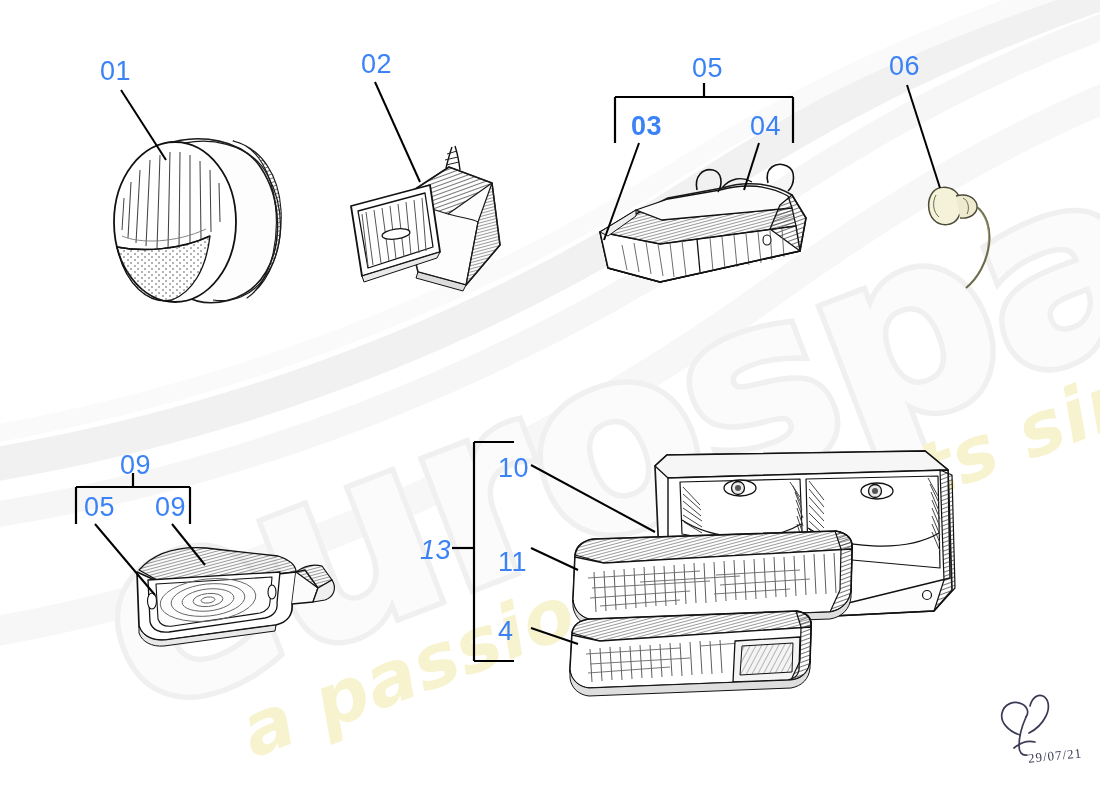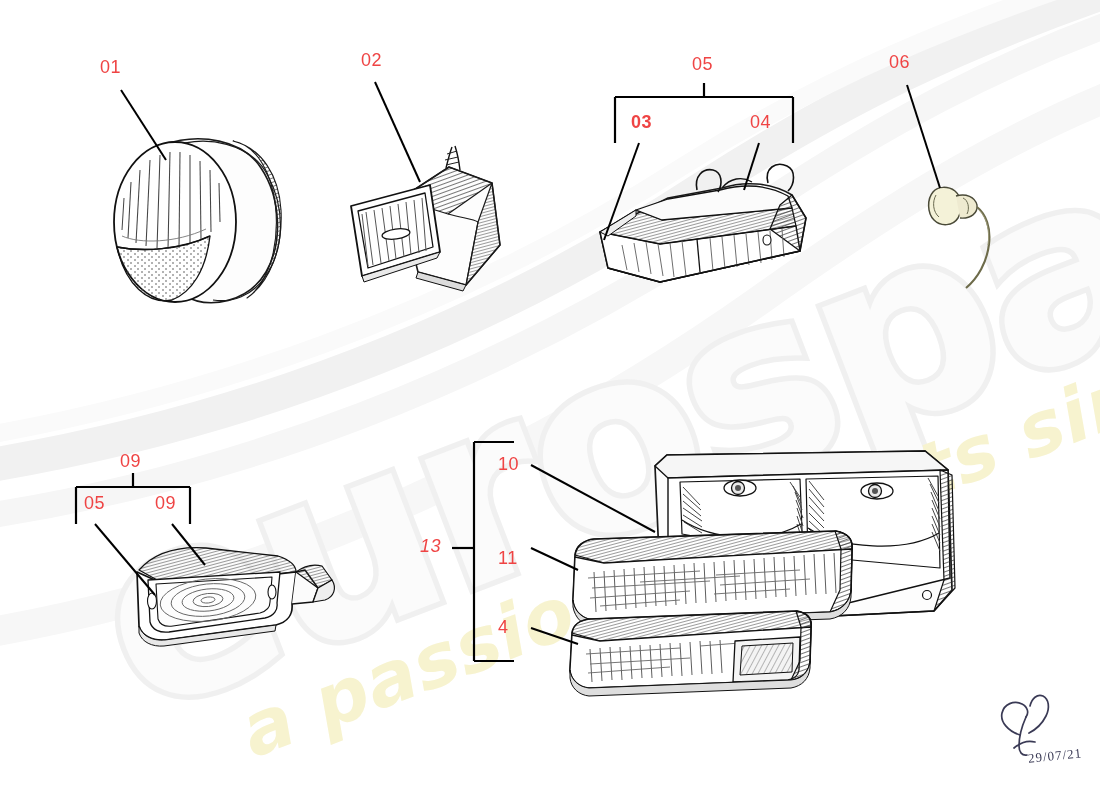--- a/index.html
+++ b/index.html
@@ -18,23 +18,23 @@
   }
   #art {
     position: absolute;
     left: 0; top: 0;
     width: 1100px;
     height: 800px;
   }
   .label {
     position: absolute;
     font-family: "Liberation Sans", sans-serif;
-    font-size: 18px;
+    font-size: 27px;
     font-weight: 400;
-    color: #ef4444;
+    color: #3b82f6;
     letter-spacing: 0.5px;
     line-height: 1;
     white-space: nowrap;
     user-select: none;
   }
   .sig-date {
     position: absolute;
     font-family: "Liberation Serif", serif;
     font-size: 13px;
     color: #3a3a55;

